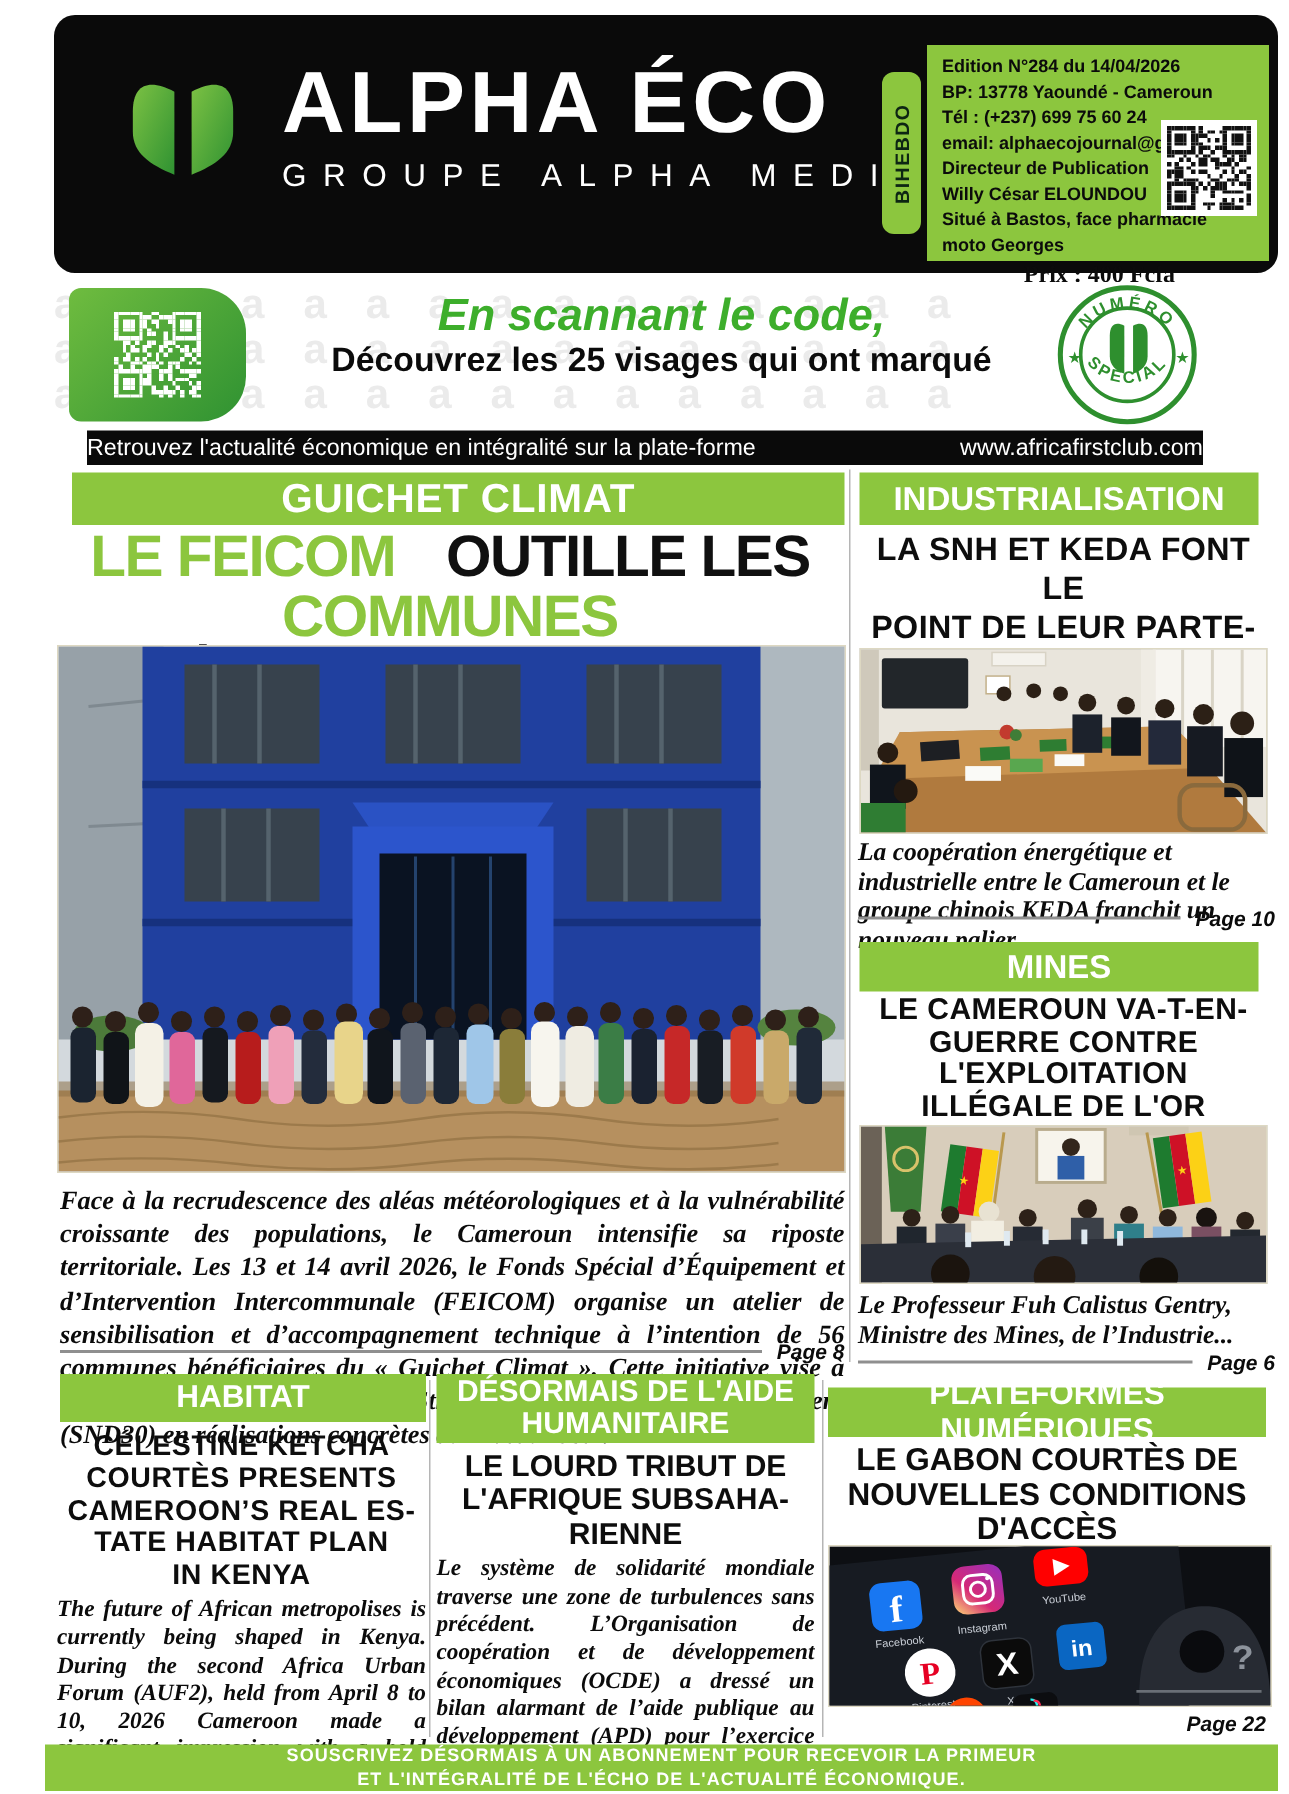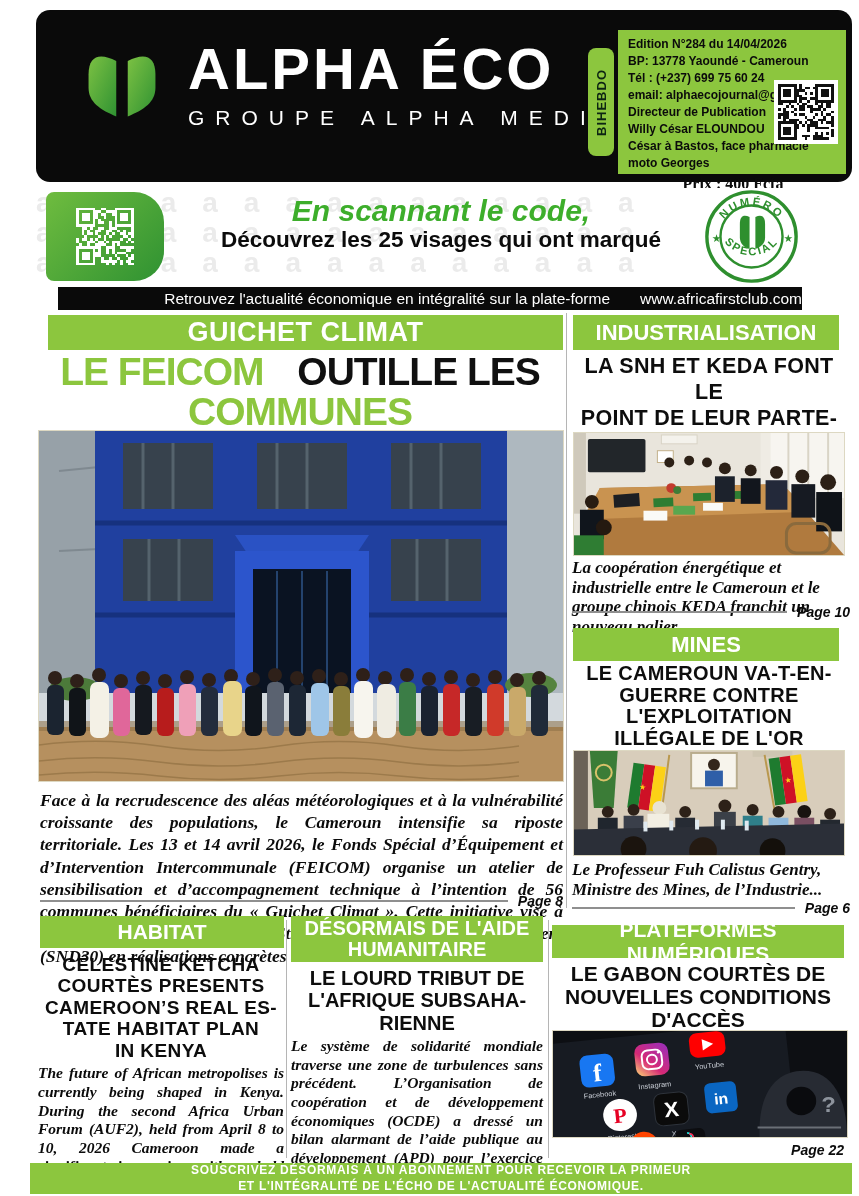--- a/index.html
+++ b/index.html
@@ -31,21 +31,21 @@
   #promo-qr{position:absolute;left:10px;top:4px;width:118px;height:89px;
       background:linear-gradient(135deg,#6fbc3f,#2f9232);border-radius:8px 30px 30px 8px;
       display:flex;align-items:center;justify-content:center;}
   #promo-qr .qr{width:58px;height:58px;--qc:#fff;}
   #promo-text{position:absolute;left:160px;width:490px;top:6px;text-align:center;}
   #promo-title{color:#3DAE2B;font-style:italic;font-weight:700;font-size:30px;line-height:1.1;}
   .promo-sub{color:#0b0b0b;font-weight:700;font-size:22.5px;line-height:1.18;}
   #stamp{position:absolute;right:52px;top:0px;width:97px;height:97px;}
 
   
-  #ticker{left:58px;top:287px;width:744px;height:23px;background:#0a0a0a;display:flex;align-items:center;justify-content:flex-end;gap:30px;}
+  #ticker{left:58px;top:287px;width:744px;height:23px;background:#0a0a0a;display:flex;align-items:center;justify-content:space-between;gap:30px;}
   #ticker span{color:#fff;font-size:15.5px;white-space:nowrap;}
 
   
   .kicker{background:#8CC63E;color:#fff;font-weight:700;text-align:center;
           display:flex;flex-direction:column;align-items:center;justify-content:center;}
   .hl{font-weight:700;color:#0d0d0d;text-align:center;}
   .hl div{display:block;}
   .serifbody{font-family:"Liberation Serif",serif;font-style:italic;font-weight:700;color:#0b0b0b;text-align:justify;}
   .caption{font-family:"Liberation Serif",serif;font-style:italic;font-weight:700;color:#0b0b0b;text-align:left;}
   .pgline{display:flex;align-items:center;gap:10px;}
@@ -125,21 +125,21 @@
       <span>BIHEBDO</span>
     </div>
     <div id="edition-panel" class="abs">
       <div>
           <div class="ed-line">Edition N°284 du 14/04/2026</div>
           <div class="ed-line">BP: 13778 Yaoundé - Cameroun</div>
           <div class="ed-line">Tél : (+237) 699 75 60 24</div>
           <div class="ed-line">email: alphaecojournal@gmail.com</div>
           <div class="ed-line">Directeur de Publication</div>
           <div class="ed-line">Willy César ELOUNDOU</div>
-          <div class="ed-line">César à Bastos, face pharmacie</div>
+          <div class="ed-line">Situé à Bastos, face pharmacie</div>
           <div class="ed-line">moto Georges</div>
         </div>
       <div id="edition-qr-box">
         <div class="qr" style="--qc:#111">
             <i style="grid-area: 1 / 1;"></i>
             <i style="grid-area: 1 / 2;"></i>
             <i style="grid-area: 1 / 3;"></i>
             <i style="grid-area: 1 / 4;"></i>
             <i style="grid-area: 1 / 5;"></i>
             <i style="grid-area: 1 / 6;"></i>

